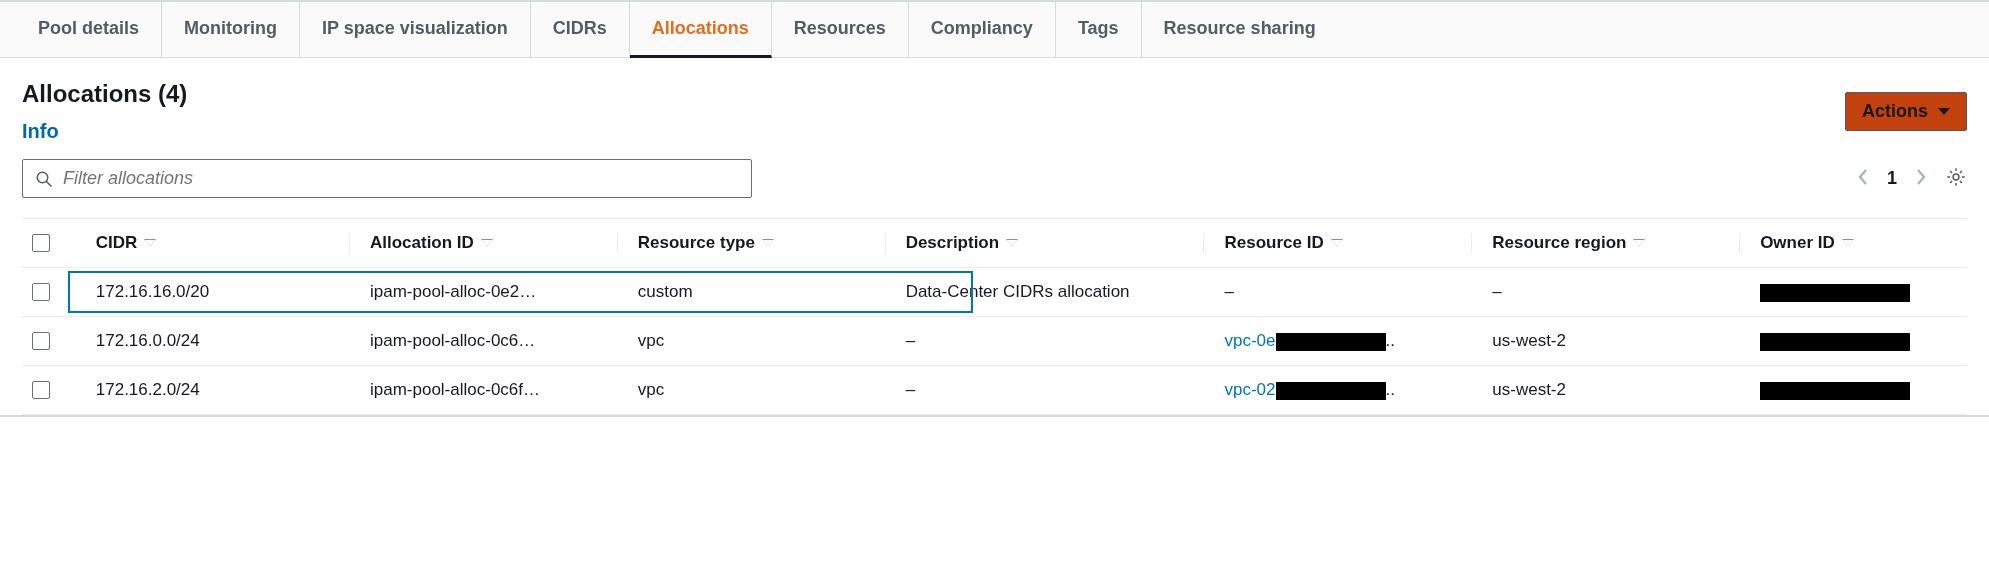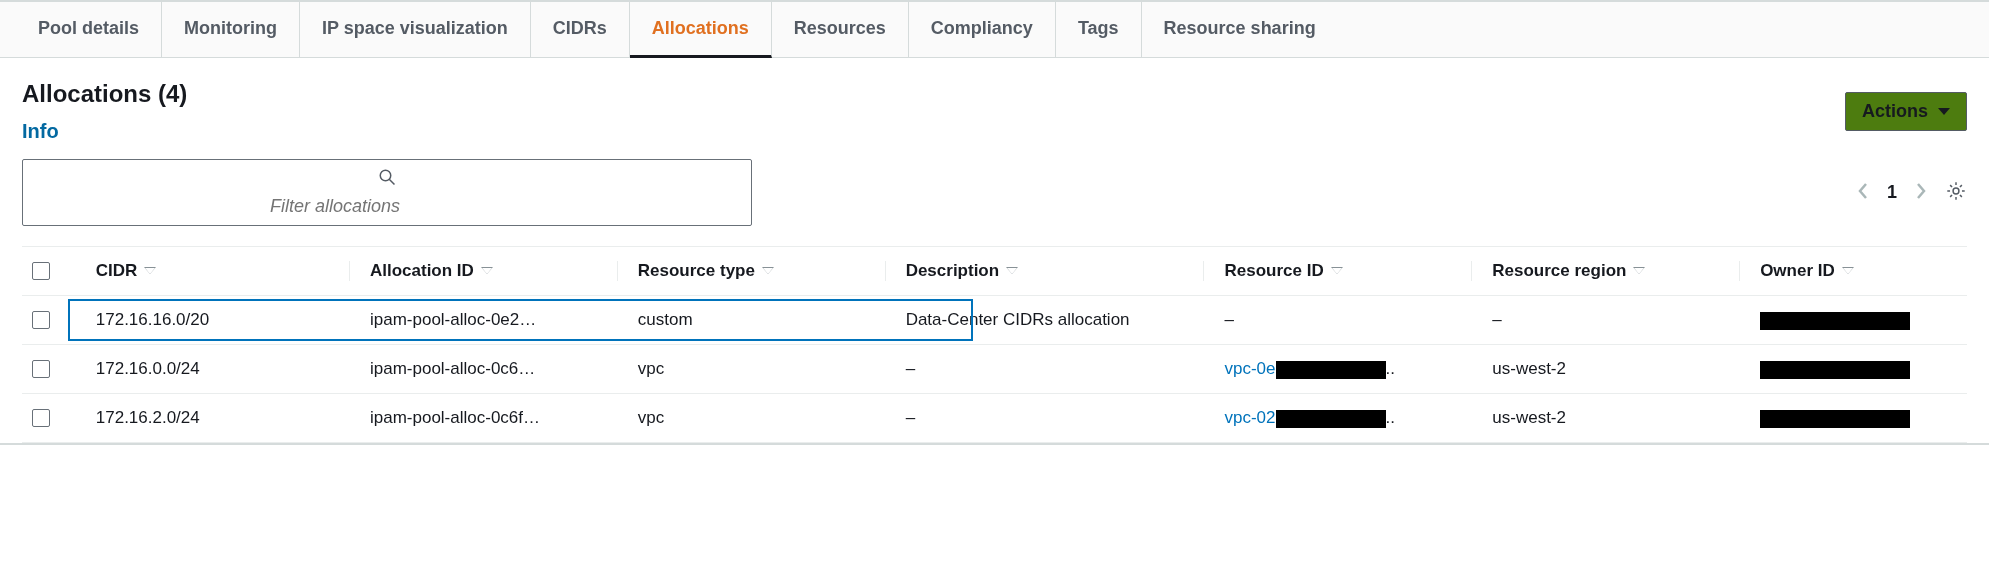--- a/index.html
+++ b/index.html
@@ -37,21 +37,21 @@
   align-items: center;
   justify-content: space-between;
   margin-bottom: 16px;
 }
 .title-wrap { display: flex; align-items: flex-start; gap: 12px; flex-direction: column; }
 .panel-title { font-size: 24px; font-weight: 700; }
 .info-link { color: #0369a1; font-size: 20px; font-weight: 700; cursor: pointer; }
 
 .actions-btn {
   border: 1px solid #545b64;
-  background: #4d7c0f;
+  background: #c2410c;
   padding: 8px 16px;
   font-size: 18px;
   font-weight: 700;
   color: #16191f;
   cursor: pointer;
   display: flex;
   align-items: center;
   gap: 10px;
   border-radius: 2px;
 }
@@ -69,21 +69,20 @@
   margin-bottom: 20px;
 }
 .filter-box {
   display: flex;
   align-items: center;
   gap: 10px;
   border: 1px solid #687078;
   border-radius: 2px;
   padding: 8px 12px;
   width: 730px;
-  flex-direction: column;
 }
 .filter-box input {
   border: none;
   outline: none;
   font-size: 18px;
   font-style: italic;
   color: #687078;
   flex: 1;
   background: transparent;
 }

